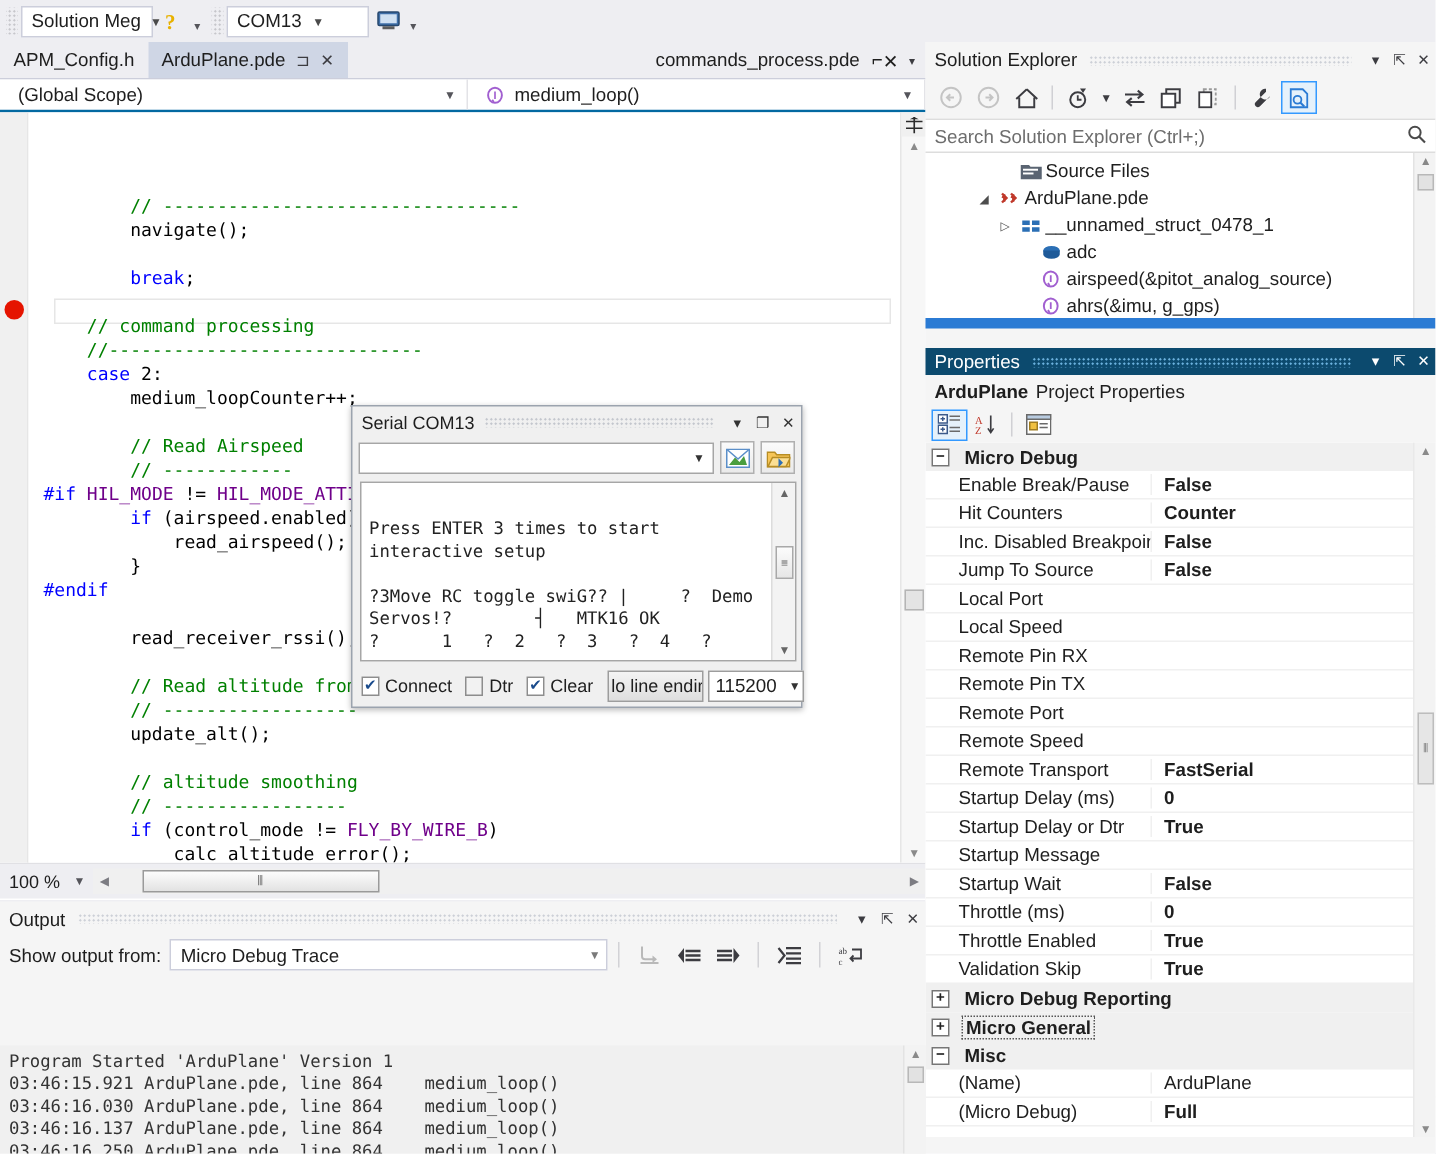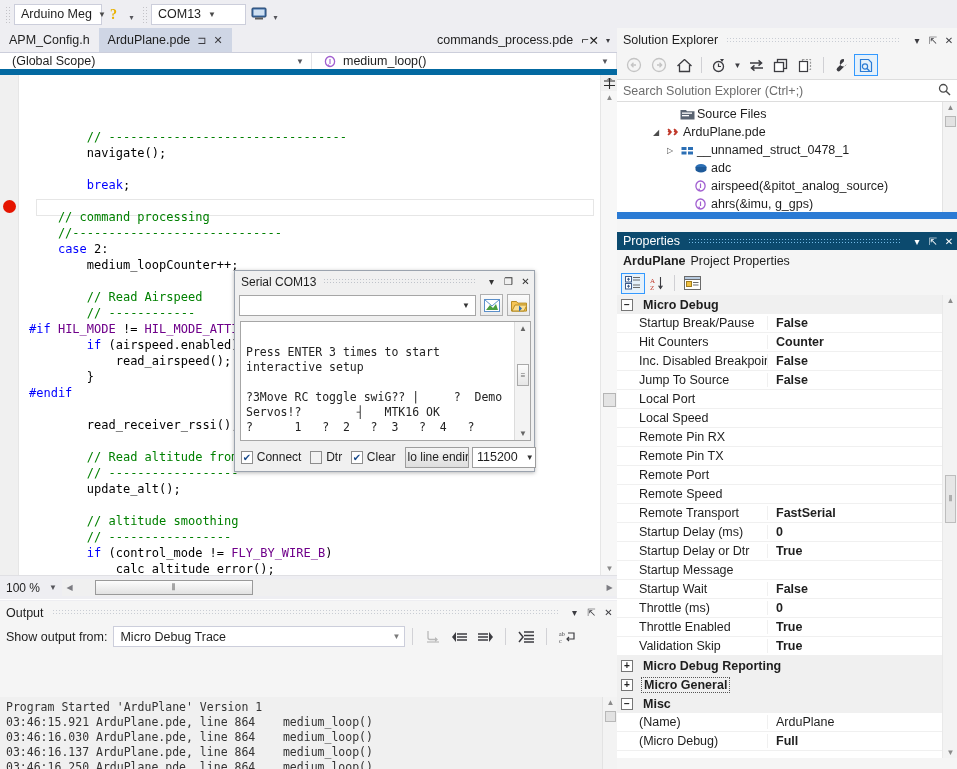--- a/index.html
+++ b/index.html
@@ -50,21 +50,21 @@
     display: flex; align-items: center; padding: 0 9px; font-size: 12.5px; color: #1e1e1e;
     white-space: nowrap; cursor: default;
   }
   .tab.inactive { background: #eeeef2; }
   .tab.active { background: #cfd6e5; }
   .tab .tabclose, .tab .tabpin { margin-left: 7px; font-size: 11px; color: #3c3c41; }
   .tabstrip .spacer { flex: 1; }
   .tabstrip .right-tab { display: flex; align-items: center; padding: 0 4px 0 9px; font-size: 12.5px; }
   .tabstrip .tabmenu { display: flex; align-items: center; padding: 0 7px 0 3px; font-size: 8px; color: #3c3c41;}
 
-  .navbar { height: 22px; display: flex; background: #fff; border-bottom: 6px solid #0369a1; }
+  .navbar { height: 22px; display: flex; background: #fff; border-bottom: 2px solid #0369a1; }
   .navbar .nb-combo {
     display: flex; align-items: center; background: #fff; border-right: 1px solid #e3e3e7;
     font-size: 12.5px; padding-left: 12px; position: relative;
   }
   .navbar .nb-combo .nbarrow { position: absolute; right: 7px; font-size: 8px; color: #55555b; }
   .nb-scope { width: 312px; }
   .nb-func { flex: 1; padding-left: 8px; }
   .fn-icon { margin-right: 6px; display: inline-flex; }
 
   .code-wrap { position: relative; height: 500px; background: #fff; display: flex; }
@@ -241,21 +241,21 @@
   .out-hsb .tk { flex: 1; }
 </style>
 </head>
 <body>
 
 <div class="app">
 
   <div class="toolbar">
     <div class="grip"></div>
     <div class="tb-combo" style="width:88px">
-      <span class="cbtext">Arduino Meg</span>
+      <span class="cbtext">Solution Meg</span>
       <span class="cbarrow">▼</span>
     </div>
     <div class="tb-icon">
       <svg width="14" height="16" viewBox="0 0 14 16">
           <text x="2" y="13" font-family="Liberation Serif,serif" font-size="14" font-weight="bold" fill="#e8b100">?</text>
         </svg>
     </div>
     <div class="tb-overflow">▾</div>
     <div class="grip"></div>
     <div class="tb-combo" style="width:95px">
@@ -595,21 +595,21 @@
           </svg>
       </div>
     </div>
     <div class="pr-grid">
       <div id="pr-rows">
           <div class="pr-cat">
             <span class="pm">−</span>
             <span class="ct">Micro Debug</span>
           </div>
           <div class="pr-row">
-            <div class="k">Startup Break/Pause</div>
+            <div class="k">Enable Break/Pause</div>
             <div class="v bold">False</div>
           </div>
           <div class="pr-row">
             <div class="k">Hit Counters</div>
             <div class="v bold">Counter</div>
           </div>
           <div class="pr-row">
             <div class="k">Inc. Disabled Breakpoints</div>
             <div class="v bold">False</div>
           </div>

